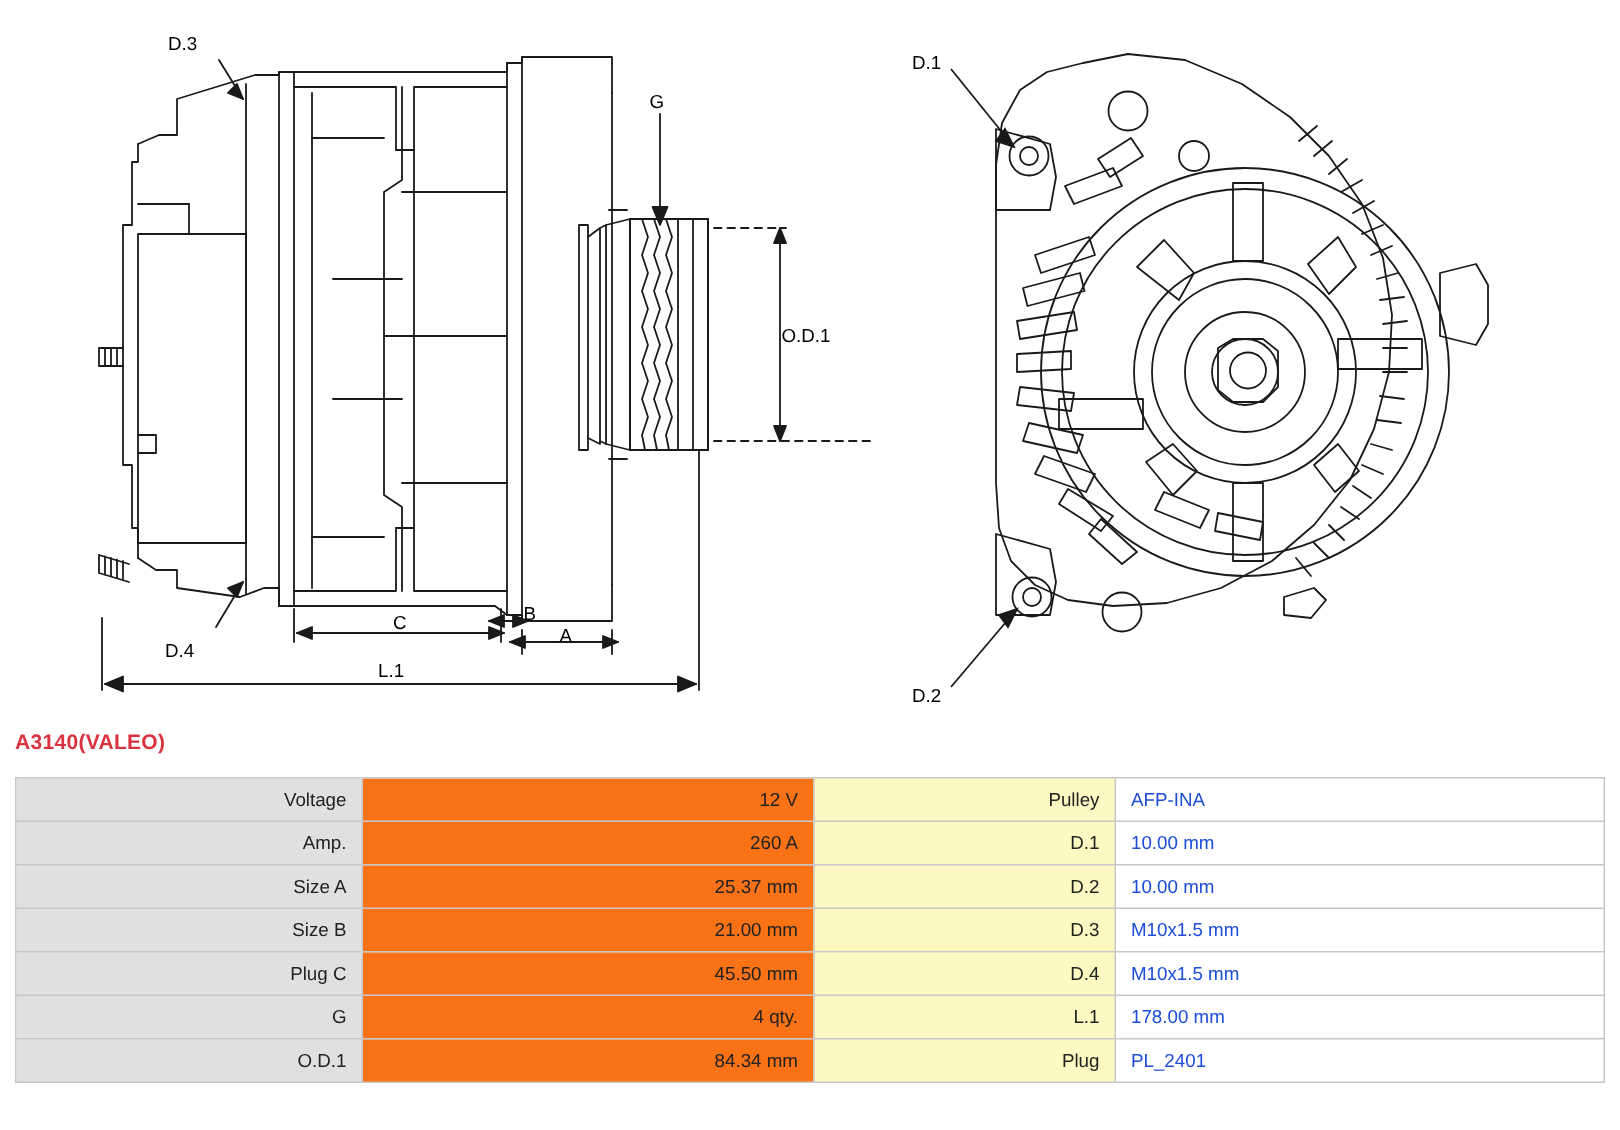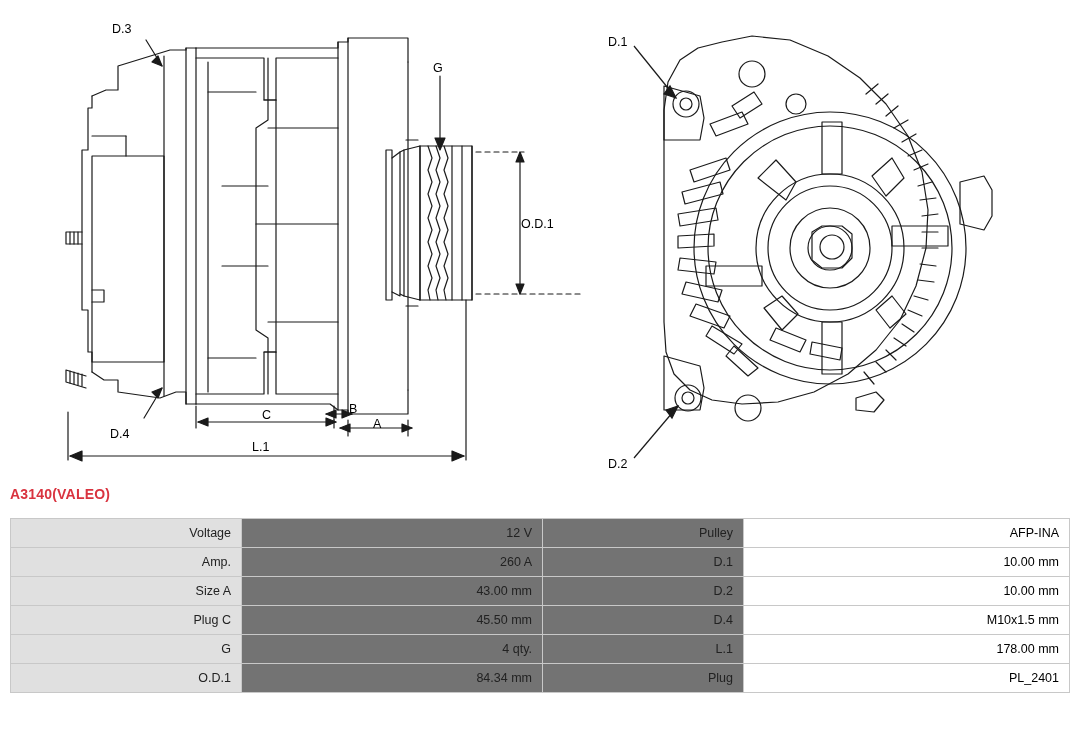--- a/index.html
+++ b/index.html
@@ -36,36 +36,35 @@
     padding:0 10px;
     vertical-align:middle;
   }
   td.label{
     background:#e0e0e0;
     text-align:right;
     width:210px;
     color:#222;
   }
   td.value{
-    background:#737373;
+    background:#f97316;
     text-align:right;
     width:280px;
     color:#222;
   }
   td.label2{
-    background:#737373;
+    background:#fef9c3;
     text-align:right;
     width:180px;
     color:#222;
   }
   td.value2{
     background:#ffffff;
-    text-align:right;
     width:unset;
-    color:#000000;
+    color:#1d4ed8;
   }
   .topstrip{
     position:absolute;left:0;top:0;width:1080px;height:8px;background:#fff;
   }
 </style>
 </head>
 <body>
 
 <div class="topstrip"></div>
 
@@ -257,23 +256,29 @@
         <td class="value2">AFP-INA</td>
       </tr>
       <tr>
         <td class="label">Amp.</td>
         <td class="value">260 A</td>
         <td class="label2">D.1</td>
         <td class="value2">10.00 mm</td>
       </tr>
       <tr>
         <td class="label">Size A</td>
-        <td class="value">43.00 mm</td>
+        <td class="value">25.37 mm</td>
         <td class="label2">D.2</td>
         <td class="value2">10.00 mm</td>
+      </tr>
+      <tr>
+        <td class="label">Size B</td>
+        <td class="value">21.00 mm</td>
+        <td class="label2">D.3</td>
+        <td class="value2">M10x1.5 mm</td>
       </tr>
       <tr>
         <td class="label">Plug C</td>
         <td class="value">45.50 mm</td>
         <td class="label2">D.4</td>
         <td class="value2">M10x1.5 mm</td>
       </tr>
       <tr>
         <td class="label">G</td>
         <td class="value">4 qty.</td>

